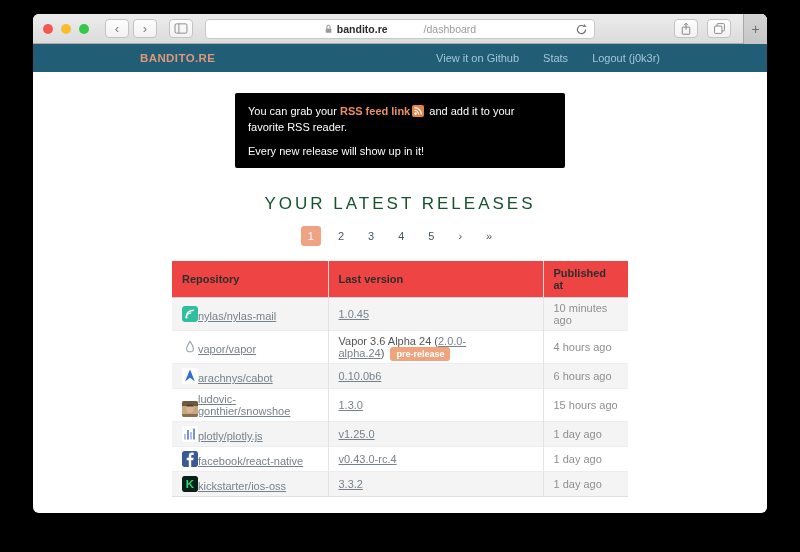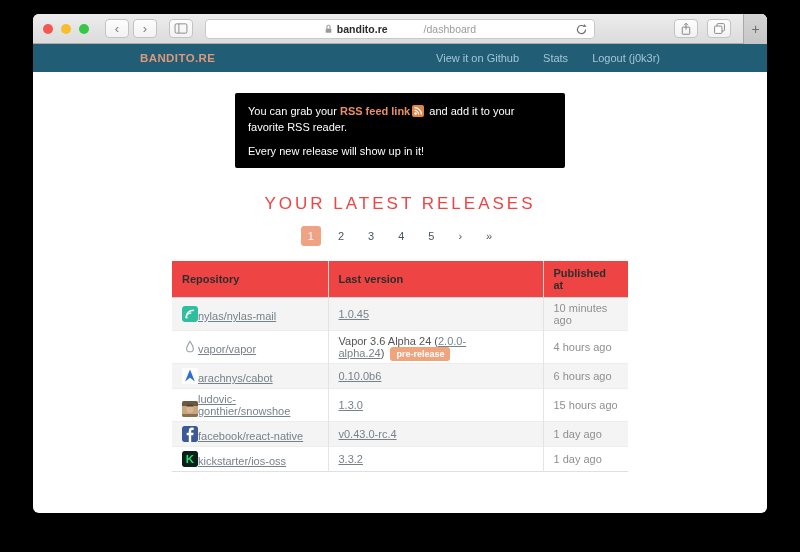--- a/index.html
+++ b/index.html
@@ -63,21 +63,21 @@
   .notice {
     width:330px; margin:21px auto 0; padding:11px 13px 10px;
     background:#000000; border-radius:2px; color:#fff; font-size:11px; line-height:14px;
   }
   .notice .line1 { margin-bottom:10px; }
   .rss-link { color:#e98f63; font-weight:bold; cursor:pointer; text-decoration:none; }
   .rss-icon { display:inline-block; vertical-align:-2px; margin:0 2px; }
   
   .heading {
     margin-top:26px; text-align:center;
-    font-size:17px; font-weight:400; letter-spacing:3px; color:#ef4444;
+    font-size:17px; font-weight:400; letter-spacing:3px; color:#14532d;
   }
   .pagination {
     margin-top:12px; display:flex; justify-content:center; align-items:center;
     font-size:11px; color:#47555f;
   }
   .page { padding:4px 7px; margin:0 5px; cursor:pointer; border-radius:3px; }
   .page.active { background:#f0a285; color:#fff; }
   
   table.releases {
     width:456px; margin:15px auto 0; border-collapse:collapse; font-size:11px;
@@ -270,20 +270,38 @@
             </div>
           </td>
           <td><a class="version-link">1.3.0</a></td>
           <td>15 hours ago</td>
         </tr>
         <tr>
           <td>
             <div class="repo-cell">
               <span class="avatar">
                 <svg viewBox="0 0 16 16">
+                  <rect width="16" height="16" fill="#fff"></rect>
+                  <rect x="2" y="8" width="2" height="5.5" fill="#b3bfe8"></rect>
+                  <rect x="5" y="4" width="2" height="9.5" fill="#7b90da"></rect>
+                  <rect x="8" y="6" width="2" height="7.5" fill="#b3bfe8"></rect>
+                  <rect x="11" y="2.5" width="2" height="11" fill="#7b90da"></rect>
+                </svg>
+              </span>
+              <a class="repo-link">plotly/plotly.js</a>
+            </div>
+          </td>
+          <td><a class="version-link">v1.25.0</a></td>
+          <td>1 day ago</td>
+        </tr>
+        <tr>
+          <td>
+            <div class="repo-cell">
+              <span class="avatar">
+                <svg viewBox="0 0 16 16">
                   <rect width="16" height="16" rx="2" fill="#3b5998"></rect>
                   <path d="M9.2 16V9.3h2.1l.3-2.5H9.2V5.2c0-.7.2-1.2 1.3-1.2h1.2V1.8C11.5 1.7 10.7 1.6 9.9 1.6c-1.9 0-3.1 1.1-3.1 3.2v2H4.7v2.5h2.1V16z" fill="#fff"></path>
                 </svg>
               </span>
               <a class="repo-link">facebook/react-native</a>
             </div>
           </td>
           <td><a class="version-link">v0.43.0-rc.4</a></td>
           <td>1 day ago</td>
         </tr>

